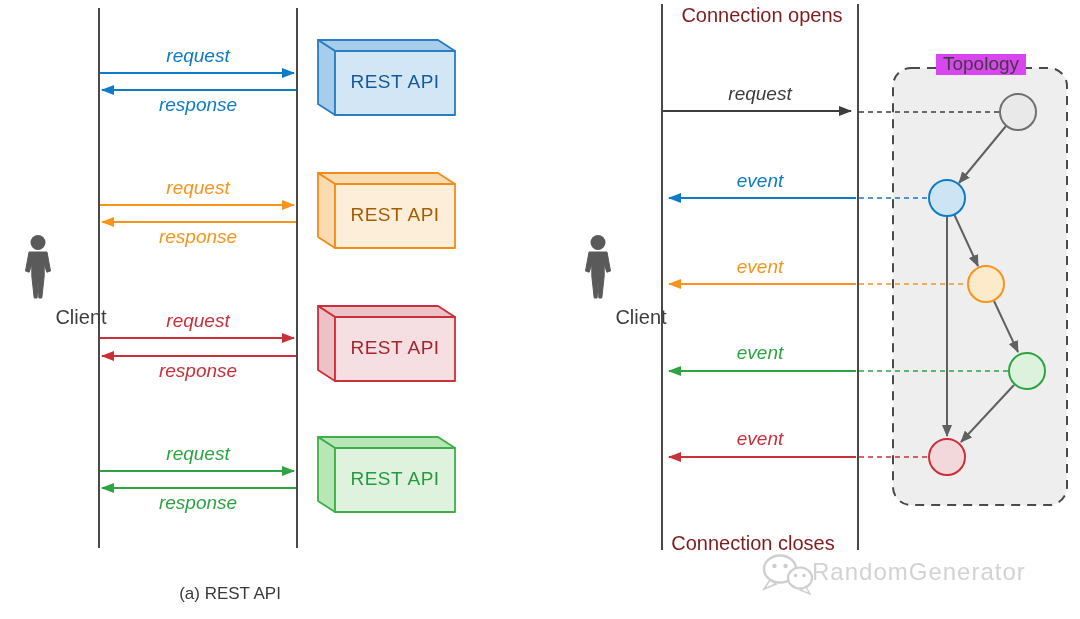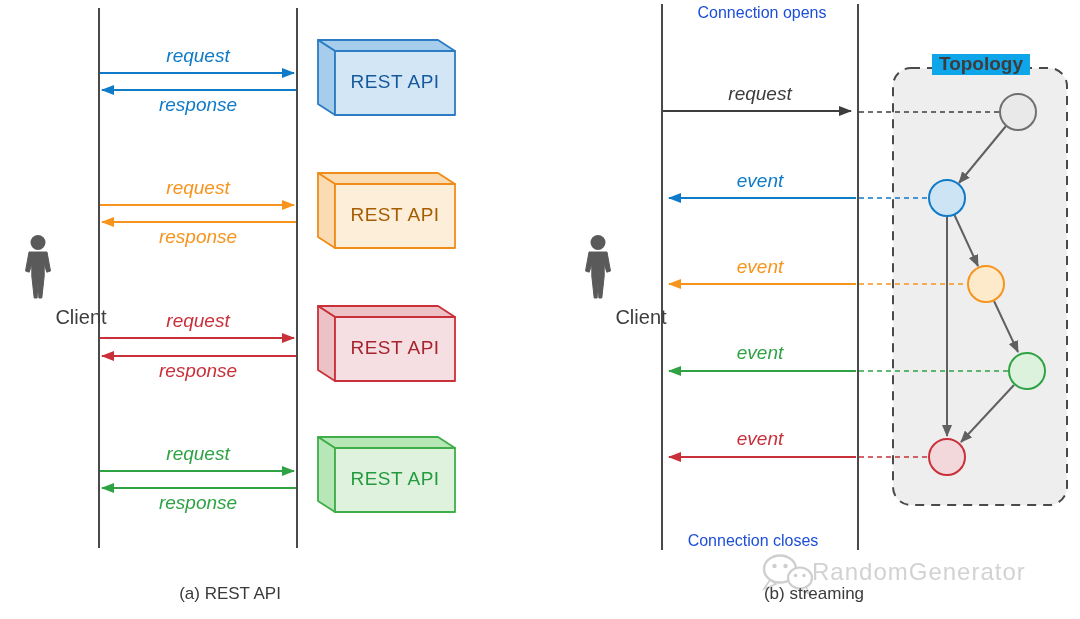--- a/index.html
+++ b/index.html
@@ -12,23 +12,23 @@
   .c-orange{color:#f7941d;}
   .c-red{color:#c9303a;}
   .c-green{color:#2fa344;}
   .c-dark{color:#3d3d3d;}
   .boxlbl{font-size:19px;letter-spacing:0.5px;}
   .boxlbl.t-blue{color:#15599c;}
   .boxlbl.t-orange{color:#a55c00;}
   .boxlbl.t-red{color:#a8232e;}
   .boxlbl.t-green{color:#259a3f;}
   .client{font-size:20px;color:#3d3d3d;margin-left:43px;}
-  .conn{font-size:16px;color:#1d4ed8;}
+  .conn{font-size:20px;color:#7f1d1d;}
   .caption{font-size:17px;color:#3a3a3a;}
-  .topo-title{font-size:19px;font-weight:bold;color:#3d3d3d;background:#0ea5e9;padding:0 7px;}
+  .topo-title{font-size:19px;font-weight:normal;color:#3d3d3d;background:#d946ef;padding:0 7px;}
   .watermark-text{position:absolute;left:812px;top:558px;font-size:24px;color:#d2d2d2;letter-spacing:1px;}
 </style>
 </head>
 <body>
 
 <div class="canvas">
 
   <svg width="1080" height="619" viewBox="0 0 1080 619">
     <defs>
       <marker id="mk-blue" markerUnits="userSpaceOnUse" markerWidth="13" markerHeight="10" refX="12" refY="5" orient="auto">
@@ -157,17 +157,16 @@
   <div class="lbl msg c-dark" style="left:760px;top:84px;">request</div>
   <div class="lbl msg c-blue" style="left:760px;top:171px;">event</div>
   <div class="lbl msg c-orange" style="left:760px;top:257px;">event</div>
   <div class="lbl msg c-green" style="left:760px;top:343px;">event</div>
   <div class="lbl msg c-red" style="left:760px;top:429px;">event</div>
   <div class="lbl conn" style="left:753px;top:532px;">Connection closes</div>
 
   <div class="lbl topo-title" style="left:981px;top:54px;">Topology</div>
 
   <div class="lbl client" style="left:598px;top:306px;">Client</div>
-  <div class="lbl caption" style="left:814px;top:585px;">(b) streaming</div>
 
   <div class="watermark-text">RandomGenerator</div>
 
 </div>
 
 </body></html>

